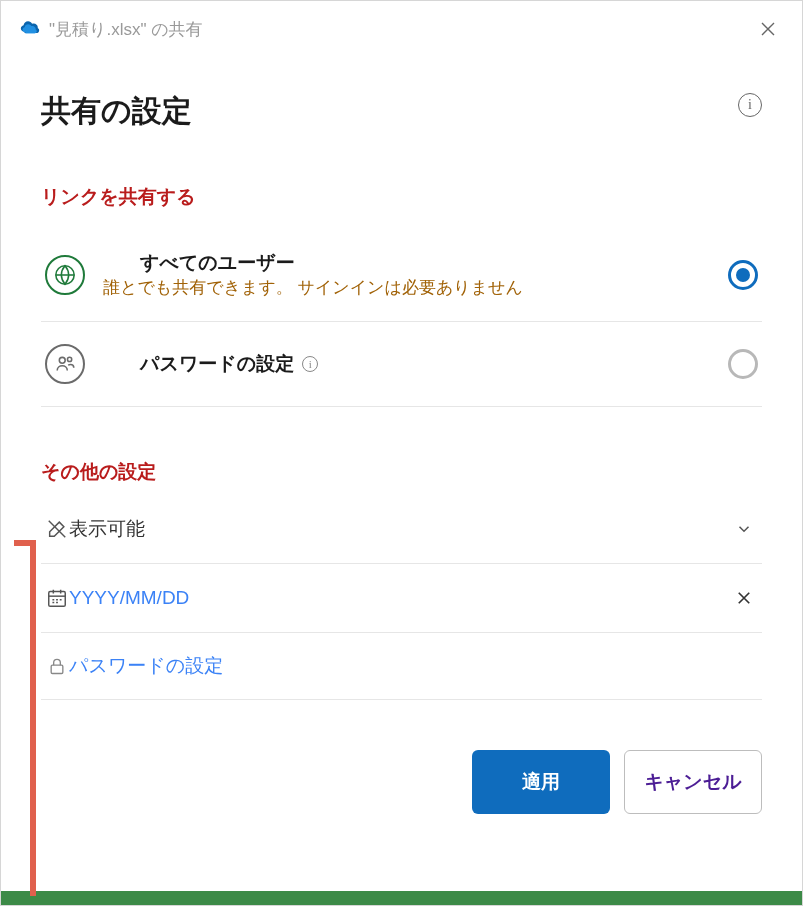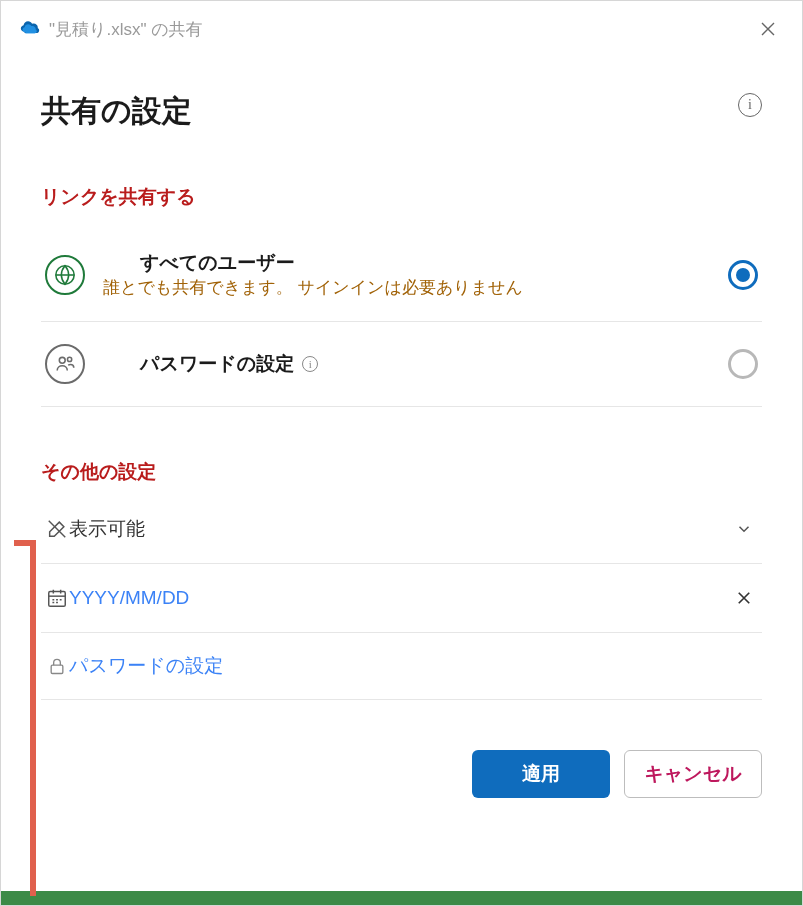--- a/index.html
+++ b/index.html
@@ -204,37 +204,37 @@
       cursor: pointer;
     }
     .footer {
       margin-top: 50px;
       display: flex;
       justify-content: flex-end;
       gap: 14px;
     }
     .btn {
       min-width: 138px;
-      height: 48px;
+      height: 64px;
       border-radius: 6px;
       font-size: 19px;
       font-weight: 600;
       cursor: pointer;
       display: flex;
       align-items: center;
       justify-content: center;
     }
     .btn-primary {
       background: #0f6cbd;
       color: #ffffff;
       border: none;
     }
     .btn-secondary {
       background: #ffffff;
-      color: #be185d;
+      color: #4c1d95;
       border: 1.5px solid #bdbdbd;
     }
     .green-bar {
       position: absolute;
       bottom: 0;
       left: 0;
       right: 0;
       height: 14px;
       background: #3c8a47;
     }

